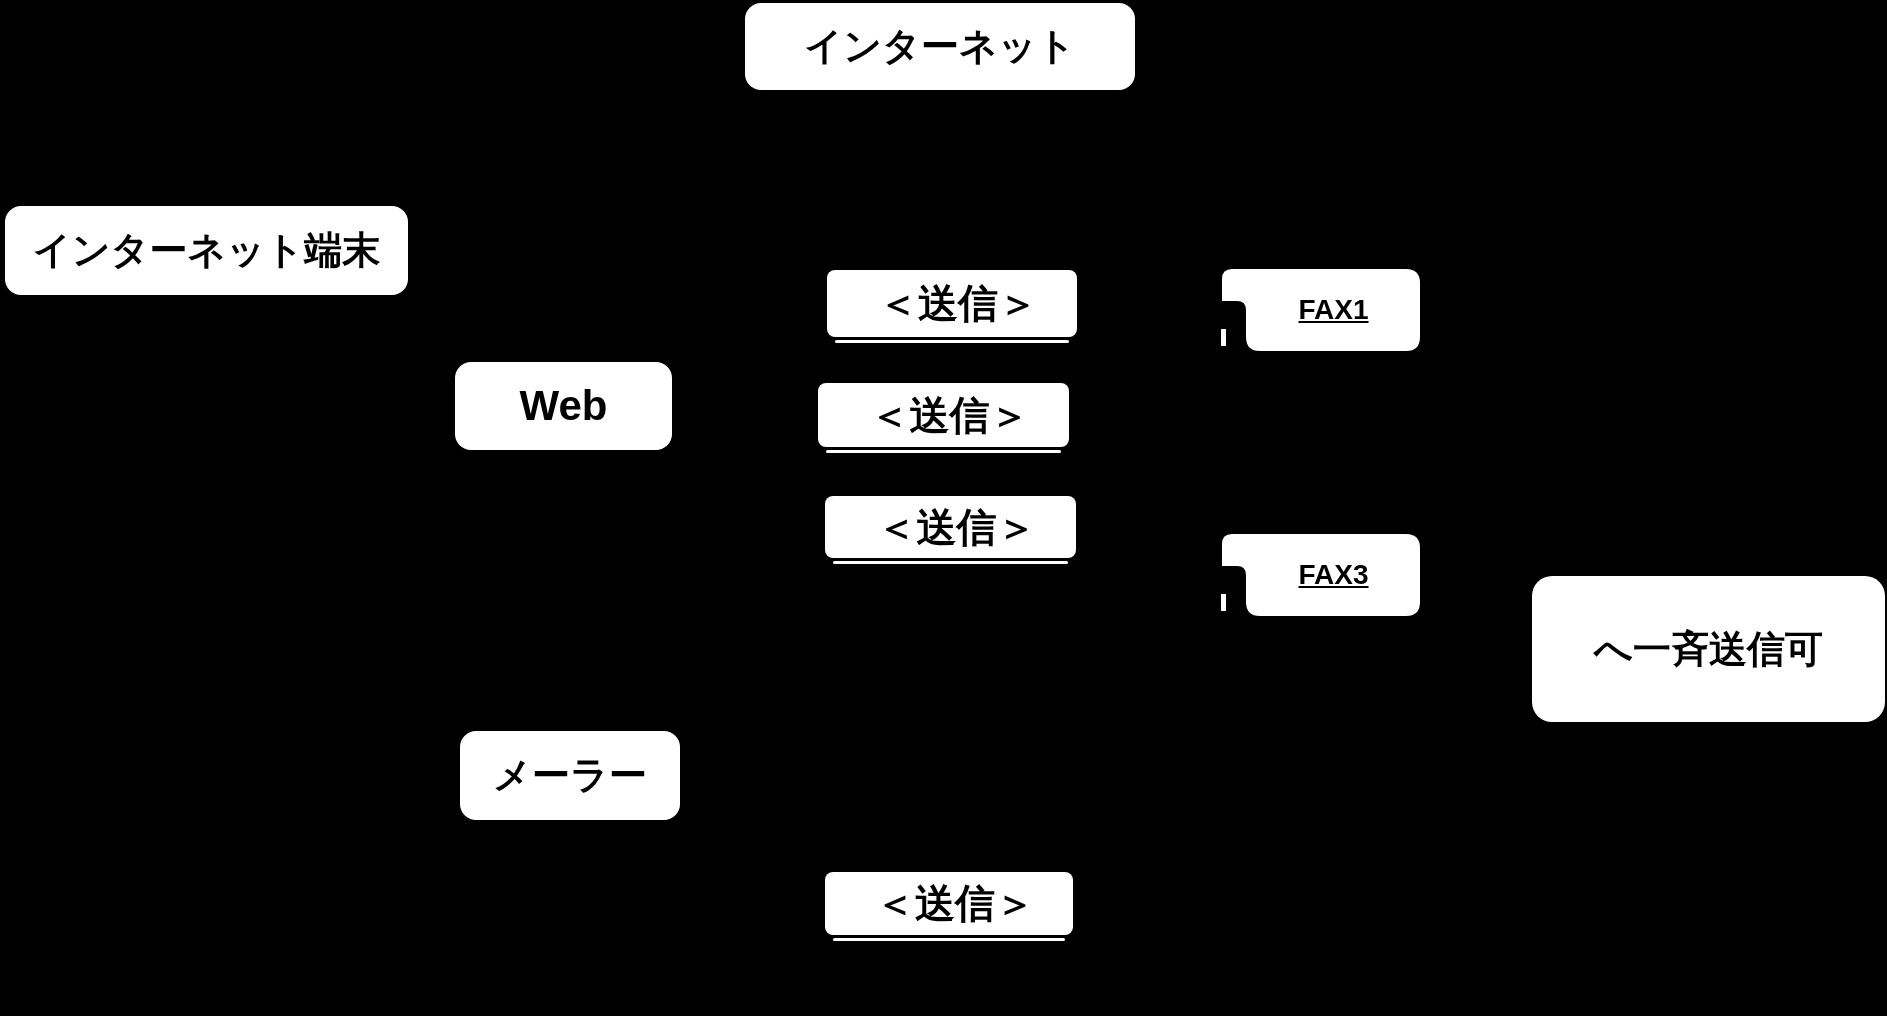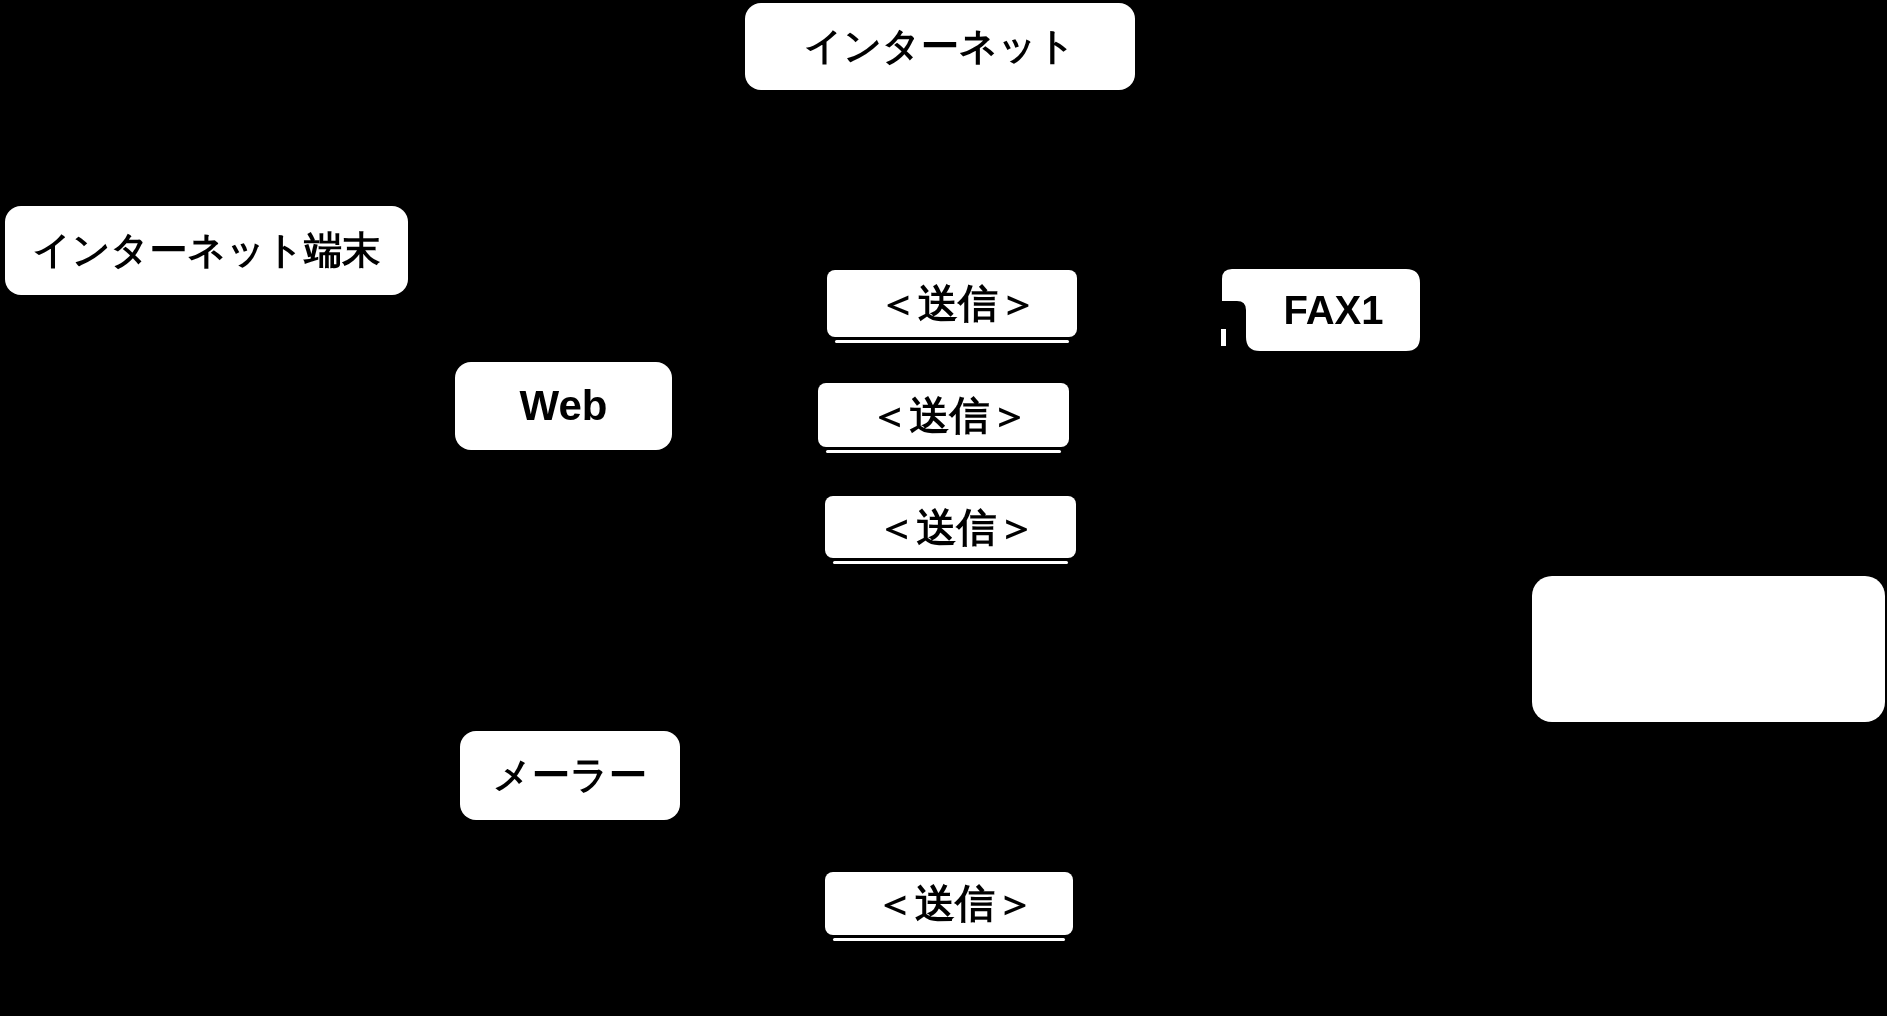--- a/index.html
+++ b/index.html
@@ -50,22 +50,23 @@
   .fax-node{position:absolute;width:200px;height:84px;}
   .fax-1{left:1221px;top:268px;}
   .fax-2{left:1221px;top:402px;}
   .fax-3{left:1221px;top:533px;}
   .fax-25{left:1253px;top:877px;}
   .fax-shape{position:absolute;left:0;top:0;width:100%;height:100%;}
   .fax-label{
     position:absolute;
     left:25px;right:0;top:0;bottom:0;
     display:flex;align-items:center;justify-content:center;
-    font-size:40px;
+    font-size:28px;
     color:#000000;
+    text-decoration:underline;
   }
 
   .note-box{
     left:1532px;top:576px;width:353px;height:146px;
     border-radius:20px;
     font-size:38px;
     line-height:50px;
     flex-direction:column;
   }
 </style>
@@ -105,18 +106,26 @@
 
   <div class="fax-node fax-1">
     <svg class="fax-shape" viewBox="0 0 200 84" preserveAspectRatio="none" xmlns="http://www.w3.org/2000/svg">
       <path d="M 11 1 H 185 Q 199 1 199 15 V 69 Q 199 83 185 83 H 39 Q 25 83 25 69 V 42 Q 25 33 16 33 H 1 V 11 Q 1 1 11 1 Z" fill="#ffffff"></path>
       <rect x="0" y="61" width="5" height="17" fill="#ffffff"></rect>
     </svg>
     <div class="fax-label">FAX1</div>
   </div>
 
 
+  <div class="fax-node fax-3">
+    <svg class="fax-shape" viewBox="0 0 200 84" preserveAspectRatio="none" xmlns="http://www.w3.org/2000/svg">
+      <path d="M 11 1 H 185 Q 199 1 199 15 V 69 Q 199 83 185 83 H 39 Q 25 83 25 69 V 42 Q 25 33 16 33 H 1 V 11 Q 1 1 11 1 Z" fill="#ffffff"></path>
+      <rect x="0" y="61" width="5" height="17" fill="#ffffff"></rect>
+    </svg>
+    <div class="fax-label">FAX3</div>
+  </div>
 
 
   <div class="box note-box">
+    <span>へ一斉送信可</span>
   </div>
 
 </div>
 
 </body></html>

